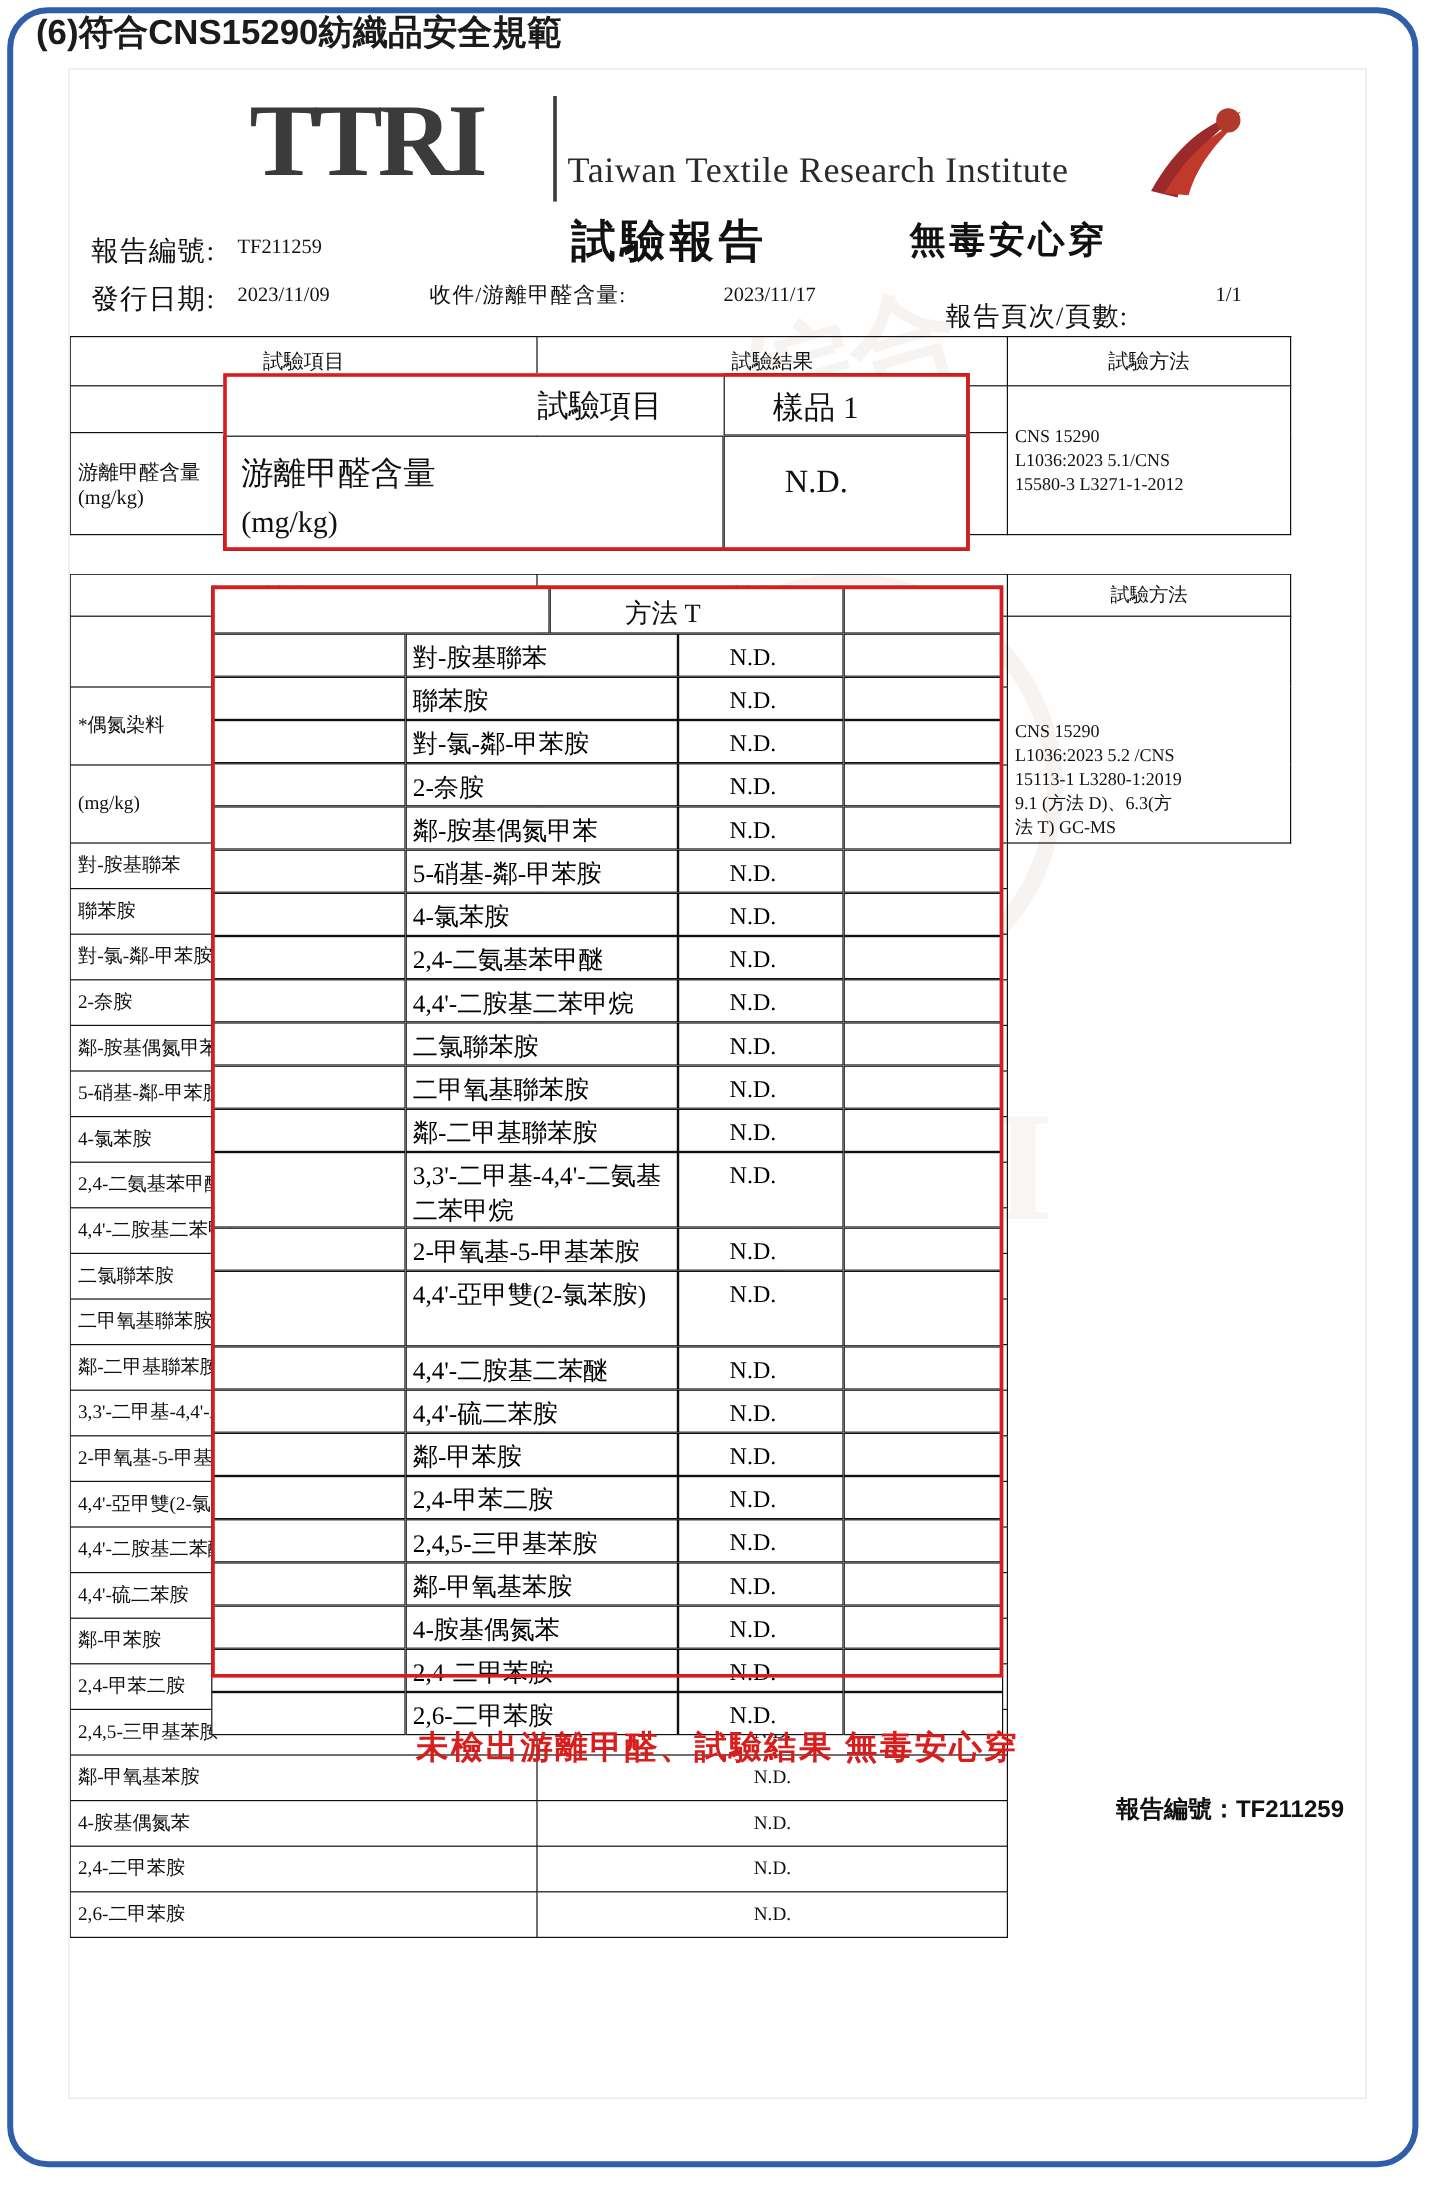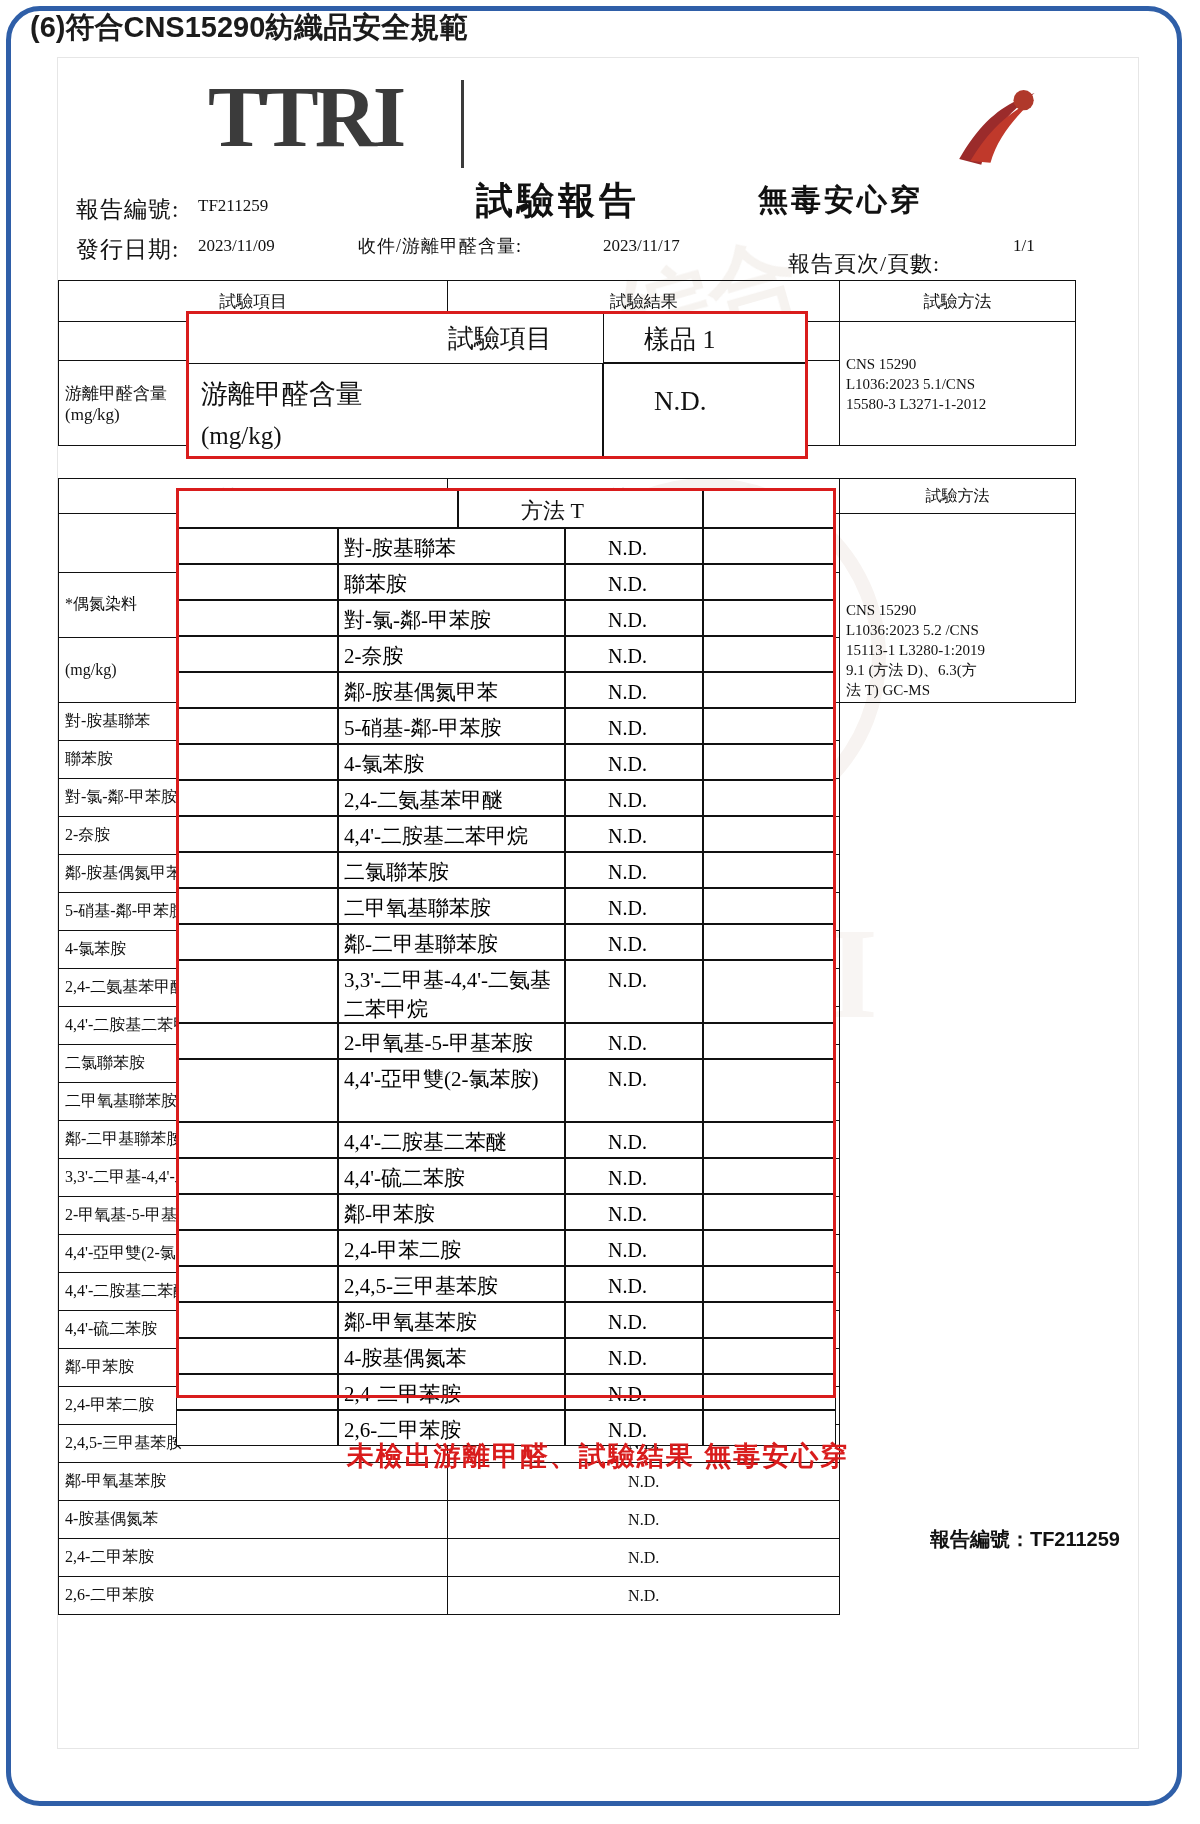--- a/index.html
+++ b/index.html
@@ -75,21 +75,21 @@
   .rb1{left:128px;top:253px;width:622px;height:148px;}
   .rb2{left:118px;top:430px;width:660px;height:910px;}
   .ov{position:absolute;background:#fff;border:1px solid #111;box-sizing:border-box;}
   .ov-txt{position:absolute;color:#111;}
   .footer-red{
     position:absolute;left:0;width:1080px;top:1380px;text-align:center;
     font-family:"Liberation Sans", sans-serif;
     font-size:27px;font-weight:bold;color:#d91c1c;letter-spacing:2px;
   }
   .footer-no{
-    position:absolute;right:18px;top:1468px;font-family:"Liberation Sans", sans-serif;
+    position:absolute;right:18px;top:1436px;font-family:"Liberation Sans", sans-serif;
     font-size:20px;font-weight:bold;color:#111;
   }
   
   .wm{position:absolute;left:0;top:300px;width:1080px;height:1000px;pointer-events:none;opacity:.5;}
   .wm-txt{
     position:absolute;color:#e9e4de;font-size:90px;font-weight:bold;
     transform:rotate(-16deg);white-space:nowrap;
   }
   .wm-ring{
     position:absolute;border:14px solid #efe7e2;border-radius:50%;
@@ -112,20 +112,21 @@
     <div class="wm-txt" style="left:520px;top:540px;font-size:130px;color:#f0eae6;transform:rotate(0deg);letter-spacing:-6px;">TTRI</div>
     <svg style="position:absolute;left:560px;top:300px;" width="200" height="200" viewBox="0 0 100 100">
       <path d="M18 70 C38 34 62 24 84 20 C62 34 46 52 38 78 Z" fill="#f2e3e3"></path>
       <circle cx="76" cy="30" r="9" fill="#f2e3e3"></circle>
     </svg>
   </div>
 
   <div class="letterhead">
     <div class="ttri">TTRI</div>
     <div class="lh-bar"></div>
+    <div class="lh-en">Taiwan Textile Research Institute</div>
     <svg class="lh-logo" viewBox="0 0 100 100">
       <path d="M10 86 C34 44 58 26 92 14 C64 36 42 58 34 92 Z" fill="#9b2b2b"></path>
       <path d="M22 88 C44 52 64 36 90 22 C70 42 52 62 44 90 Z" fill="#c0392b"></path>
       <circle cx="80" cy="22" r="11" fill="#b0392b"></circle>
     </svg>
   </div>
 
   <div class="big-title">試驗報告</div>
   <div class="site">無毒安心穿</div>
 

